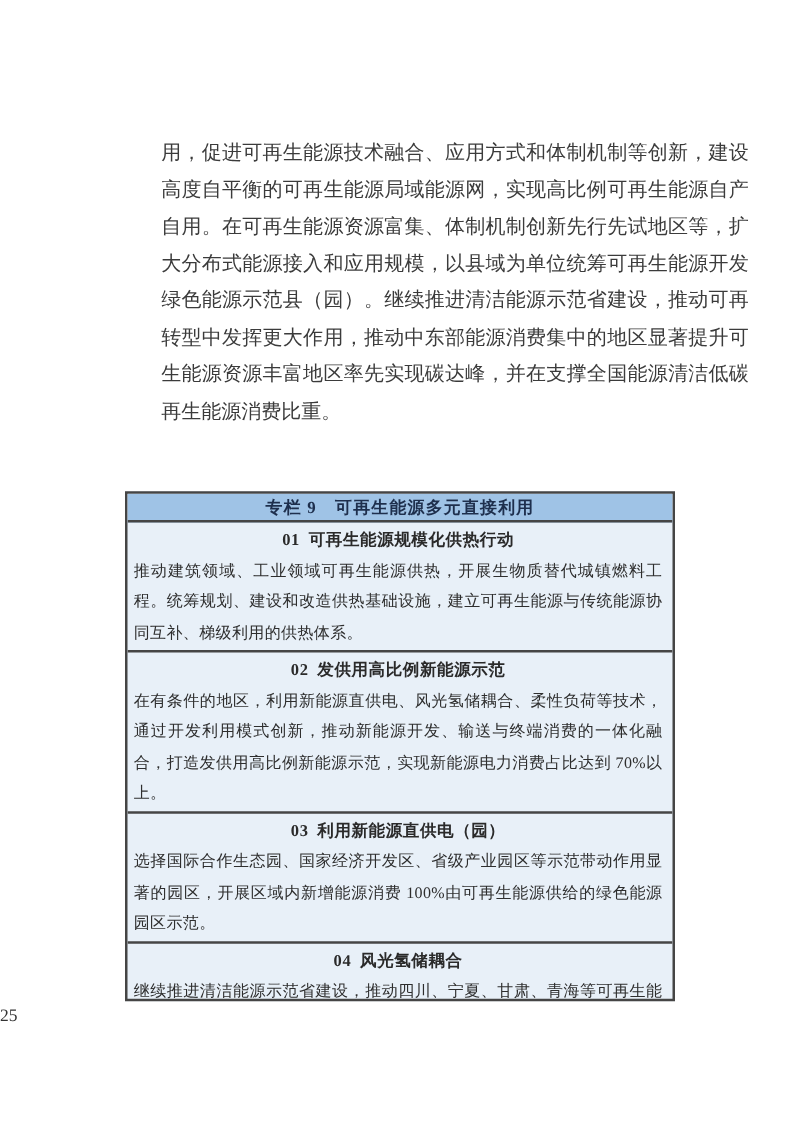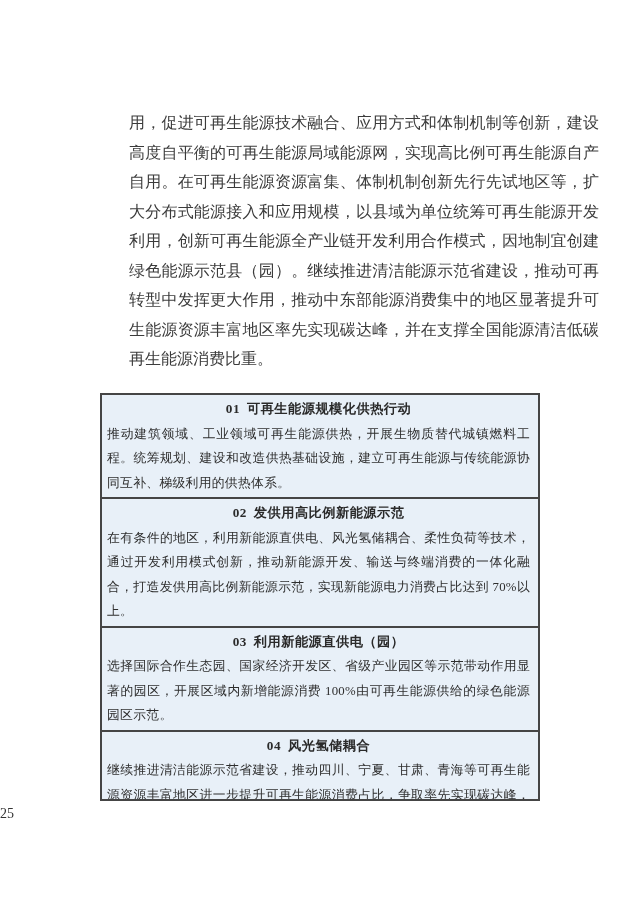--- a/index.html
+++ b/index.html
@@ -96,28 +96,28 @@
 </head>
 <body>
 
 <div class="page">
 
   <div class="intro">
     <div class="pline">用，促进可再生能源技术融合、应用方式和体制机制等创新，建设</div>
     <div class="pline">高度自平衡的可再生能源局域能源网，实现高比例可再生能源自产</div>
     <div class="pline">自用。在可再生能源资源富集、体制机制创新先行先试地区等，扩</div>
     <div class="pline">大分布式能源接入和应用规模，以县域为单位统筹可再生能源开发</div>
-    <div class="pline">利用，创新可再生能源全产业链开发利用合作模式，因地制宜创建</div>
     <div class="pline">绿色能源示范县（园）。继续推进清洁能源示范省建设，推动可再</div>
     <div class="pline">转型中发挥更大作用，推动中东部能源消费集中的地区显著提升可</div>
     <div class="pline">生能源资源丰富地区率先实现碳达峰，并在支撑全国能源清洁低碳</div>
     <div class="pline last">再生能源消费比重。</div>
   </div>
 
   <div class="panel">
+    <div class="panel-header">专栏 9　可再生能源多元直接利用</div>
     <div class="panel-body">
 
       <div class="item">
         <div class="item-title">
           <span class="item-num">01</span><span>可再生能源规模化供热行动</span>
         </div>
         <div class="item-body">推动建筑领域、工业领域可再生能源供热，开展生物质替代城镇燃料工程。统筹规划、建设和改造供热基础设施，建立可再生能源与传统能源协同互补、梯级利用的供热体系。</div>
       </div>
 
       <div class="item">

